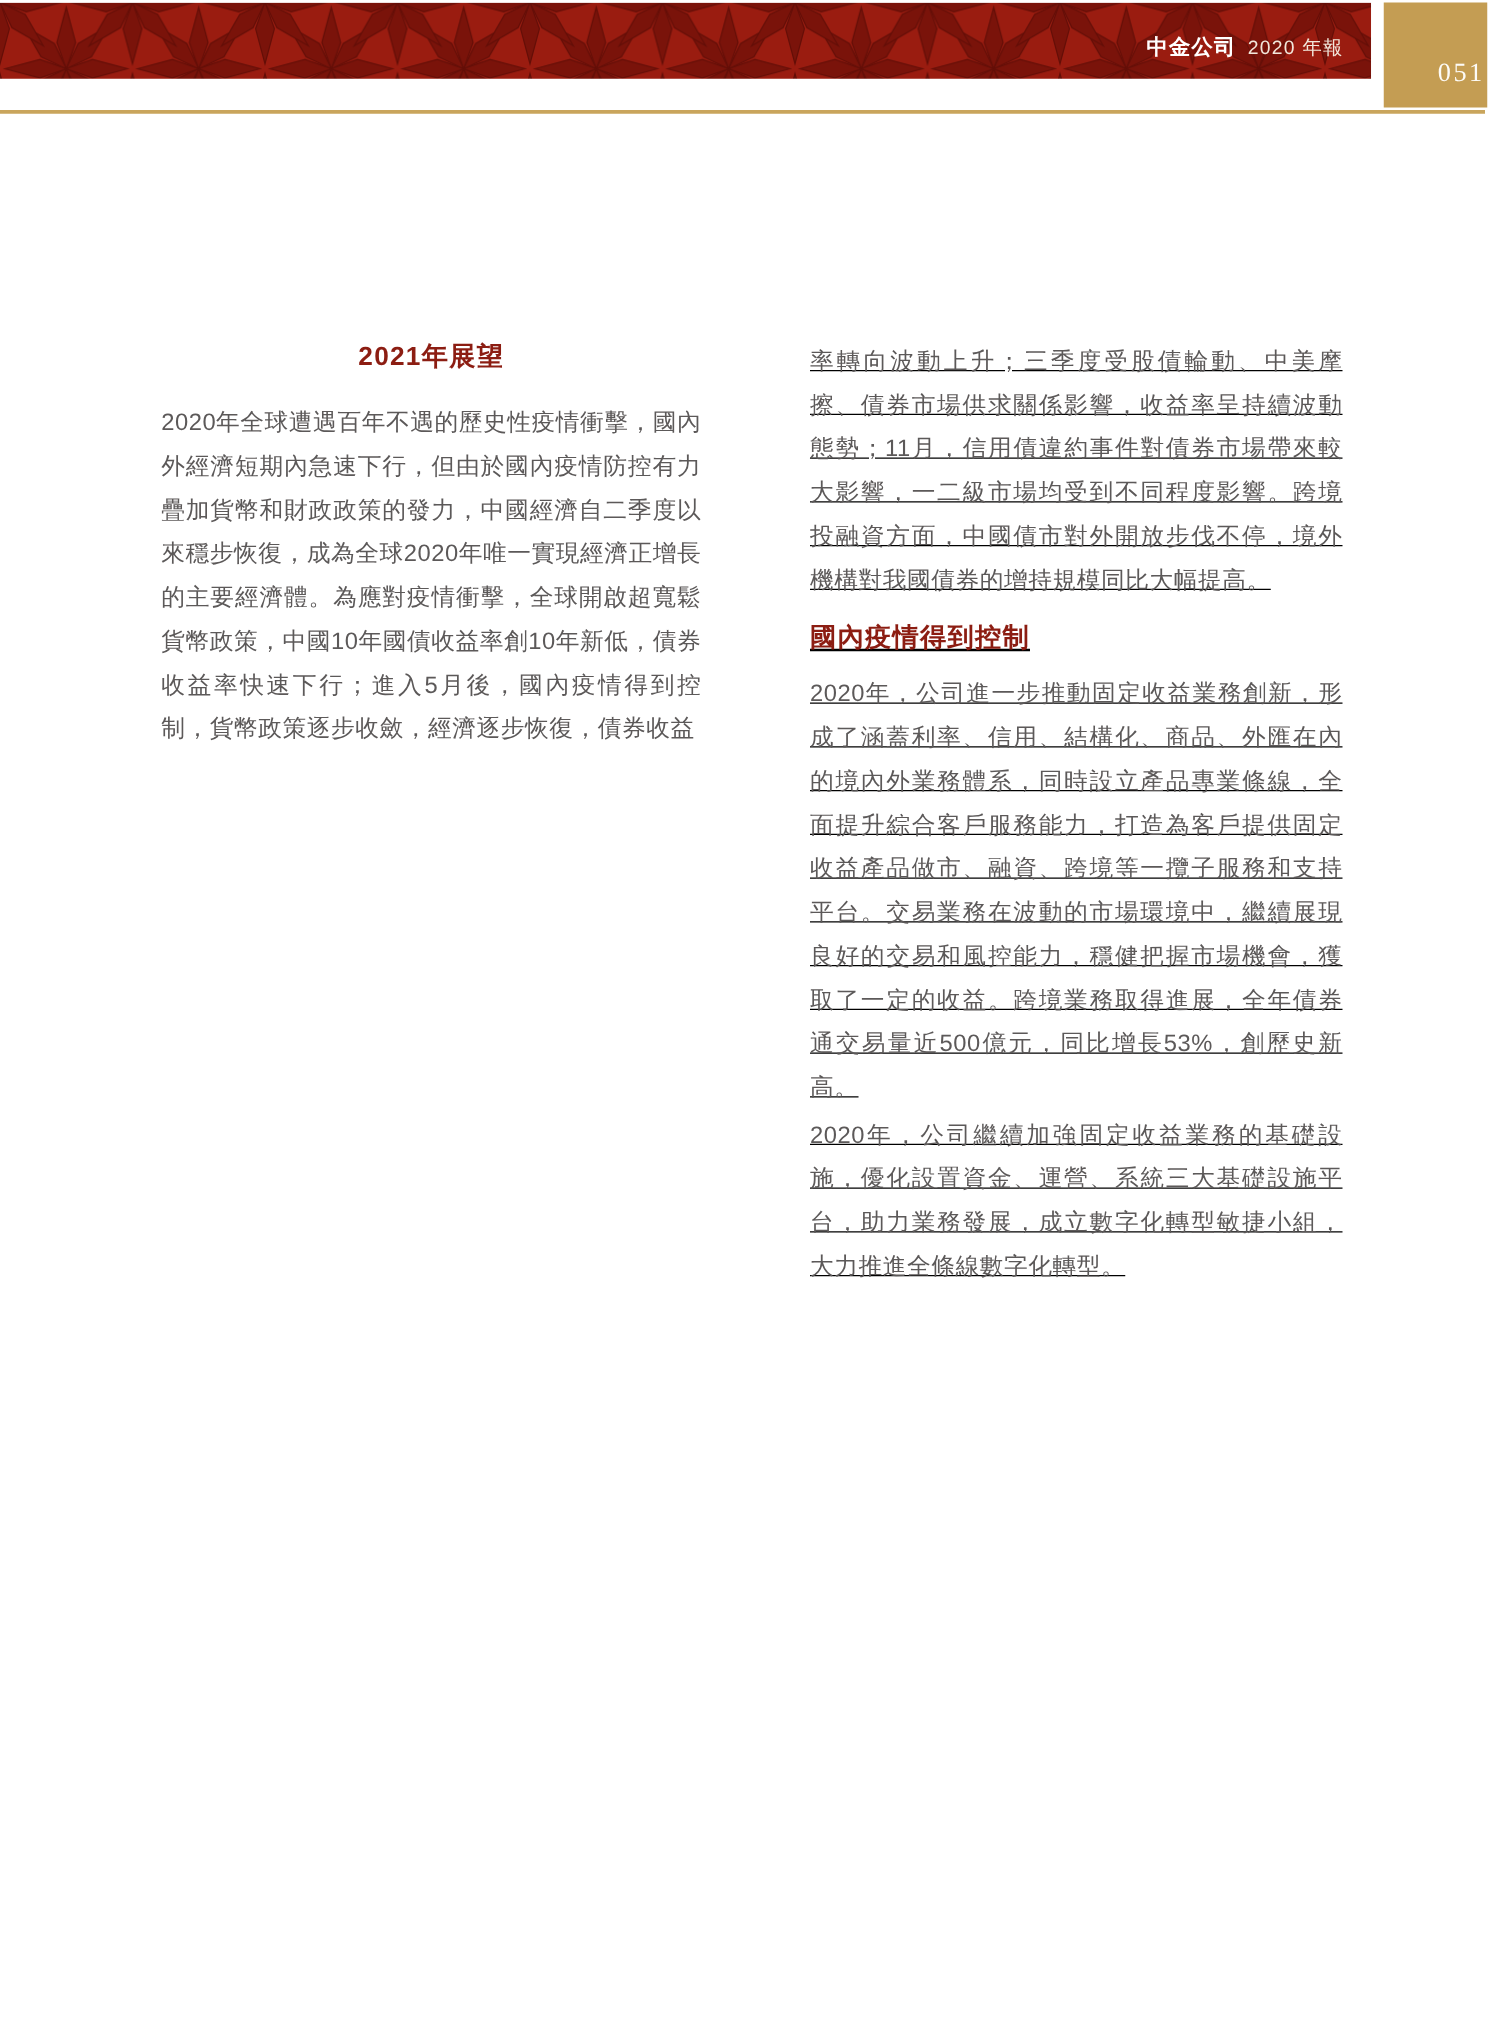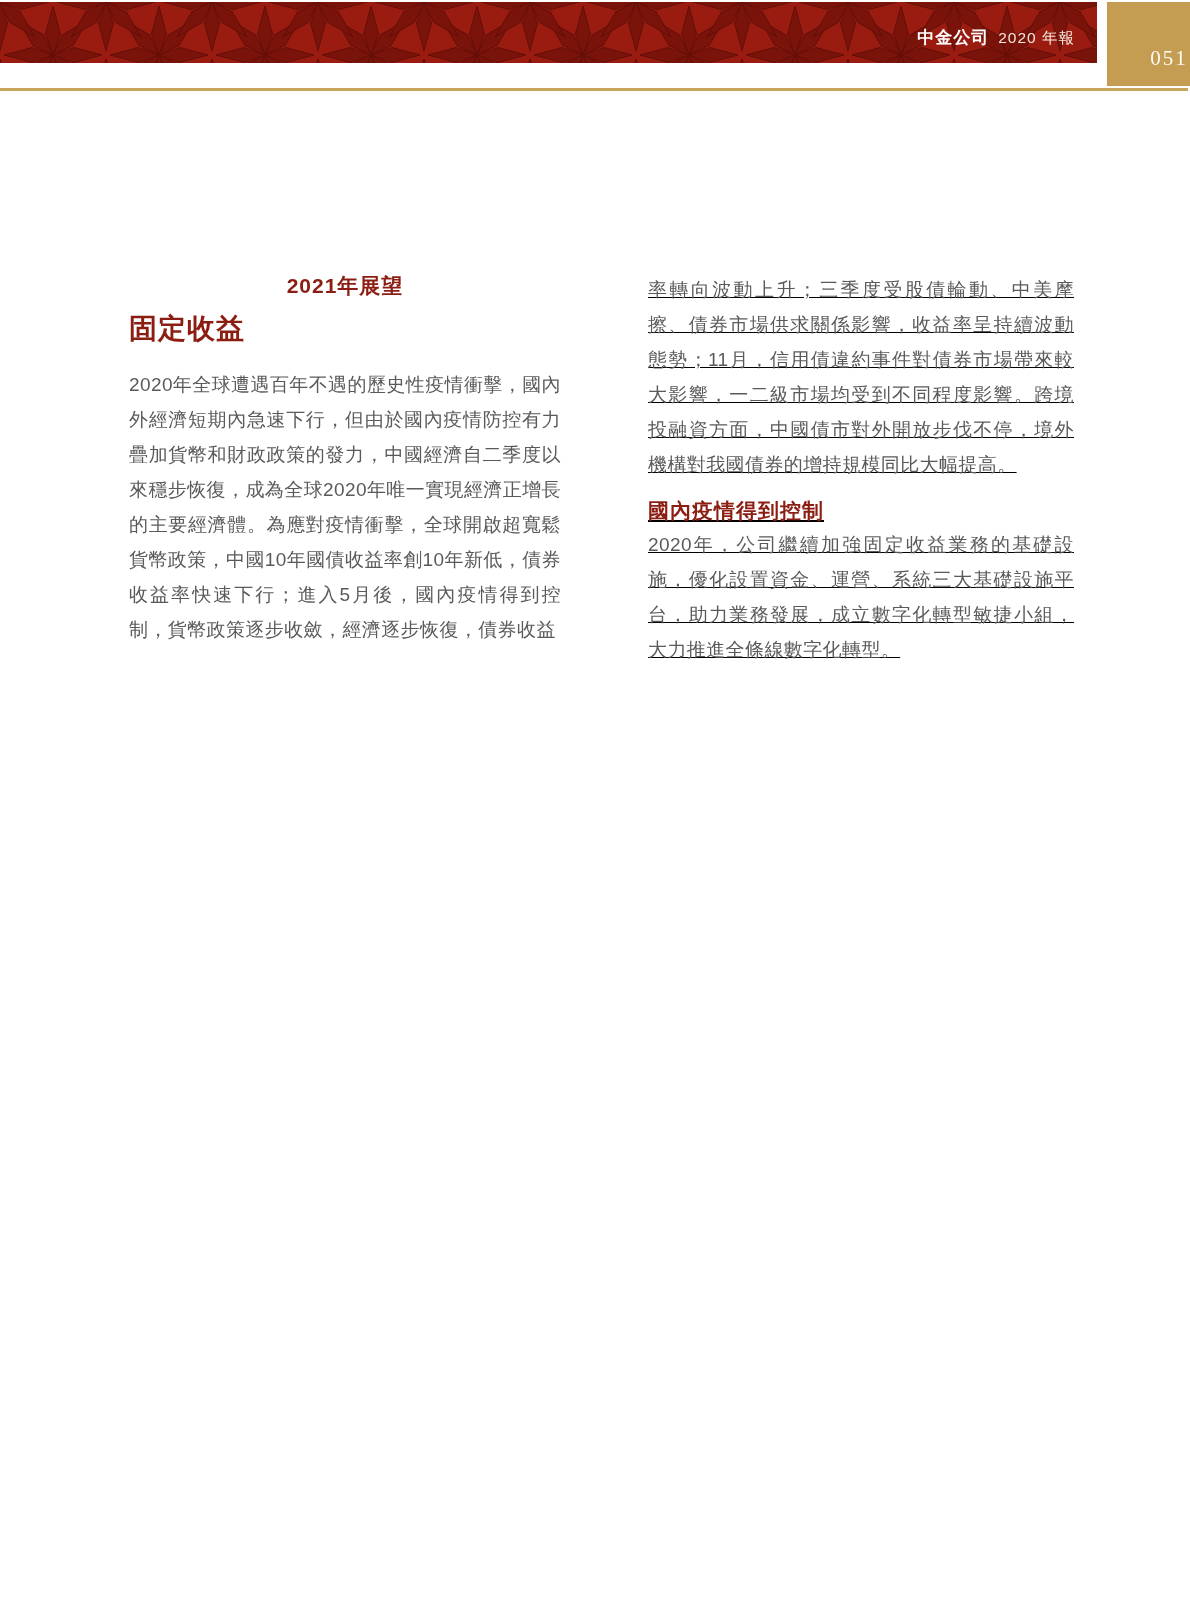--- a/index.html
+++ b/index.html
@@ -135,23 +135,23 @@
   </div>
 
   <div class="pagebox">
     <span>051</span>
   </div>
 
   <div class="goldline"></div>
 
   <div class="col col-left">
     <h3 class="h3 h3-first">2021年展望</h3>
-    <h2 class="h2">固定收益</h2>
     <p class="body-p p-after-h3">2020年全球遭遇百年不遇的歷史性疫情衝擊，國內外經濟短期內急速下行，但由於國內疫情防控有力疊加貨幣和財政政策的發力，中國經濟自二季度以來穩步恢復，成為全球2020年唯一實現經濟正增長的主要經濟體。為應對疫情衝擊，全球開啟超寬鬆貨幣政策，中國10年國債收益率創10年新低，債券收益率快速下行；進入5月後，國內疫情得到控制，貨幣政策逐步收斂，經濟逐步恢復，債券收益</p>
   </div>
 
   <div class="col col-right">
     <p class="body-p">率轉向波動上升；三季度受股債輪動、中美摩擦、債券市場供求關係影響，收益率呈持續波動態勢；11月，信用債違約事件對債券市場帶來較大影響，一二級市場均受到不同程度影響。跨境投融資方面，中國債市對外開放步伐不停，境外機構對我國債券的增持規模同比大幅提高。</p>
     <h3 class="h3 h3-right">國內疫情得到控制</h3>
+    <p class="body-p p-after-h3r">2020年，公司進一步推動固定收益業務創新，形成了涵蓋利率、信用、結構化、商品、外匯在內的境內外業務體系，同時設立產品專業條線，全面提升綜合客戶服務能力，打造為客戶提供固定收益產品做市、融資、跨境等一攬子服務和支持平台。交易業務在波動的市場環境中，繼續展現良好的交易和風控能力，穩健把握市場機會，獲取了一定的收益。跨境業務取得進展，全年債券通交易量近500億元，同比增長53%，創歷史新高。</p>
     <p class="body-p p-follow">2020年，公司繼續加強固定收益業務的基礎設施，優化設置資金、運營、系統三大基礎設施平台，助力業務發展，成立數字化轉型敏捷小組，大力推進全條線數字化轉型。</p>
   </div>
 
 </div>
 
 </body></html>

